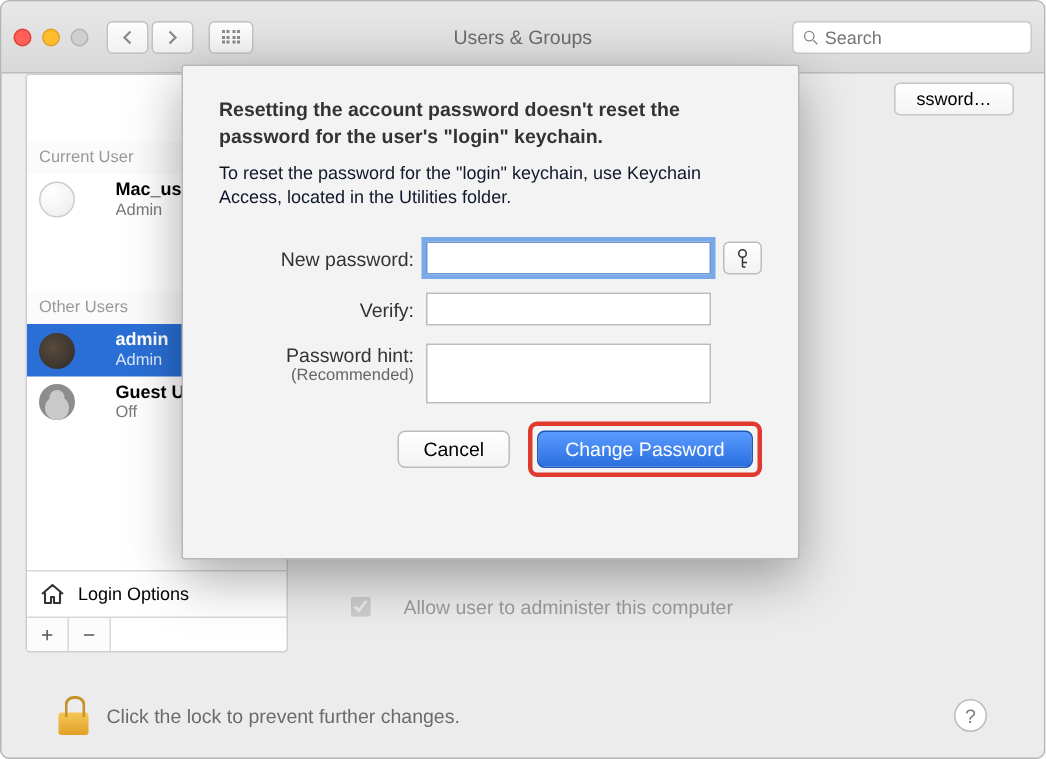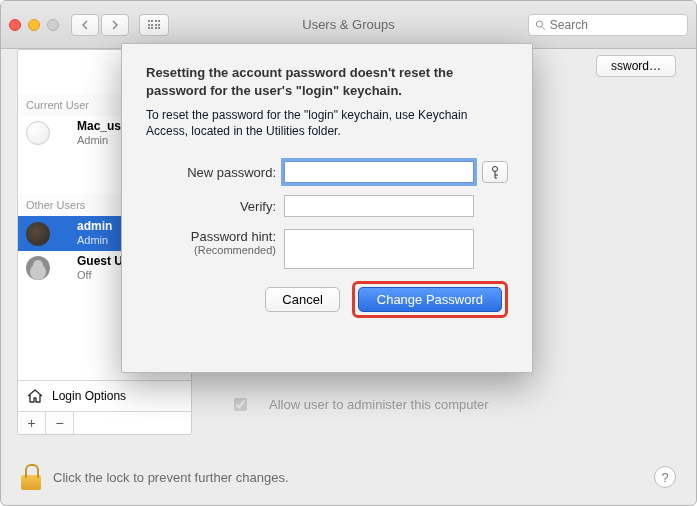--- a/index.html
+++ b/index.html
@@ -101,21 +101,21 @@
   float:right; padding:3px 14px; border:1px solid #c6c6c6; border-radius:4px;
   background:linear-gradient(#fff,#f4f4f4); font-size:12px;
 }
 .admin-check {
   position:absolute; top:360px; left:30px; font-size:13px; color:#9c9c9c;
   display:flex; align-items:center; gap:22px;margin-left:12px;
 }
 .admin-check input { accent-color:#9c9c9c; }
 .footer {
   position:absolute; bottom:0; left:0; right:0; height:56px;
-  display:flex; align-items:center; padding:0 20px; gap:12px;
+  display:flex; align-items:center; padding:0 38px; gap:12px;
 }
 .lockicon { width:20px; height:26px; position:relative; }
 .lockicon::before {
   content:""; position:absolute; bottom:0; width:20px; height:15px;
   background:linear-gradient(#f6c755,#e0a128); border-radius:2px;
 }
 .lockicon::after {
   content:""; position:absolute; top:0; left:4px; width:10px; height:12px;
   border:2px solid #c7922a; border-bottom:none; border-radius:6px 6px 0 0;
 }

